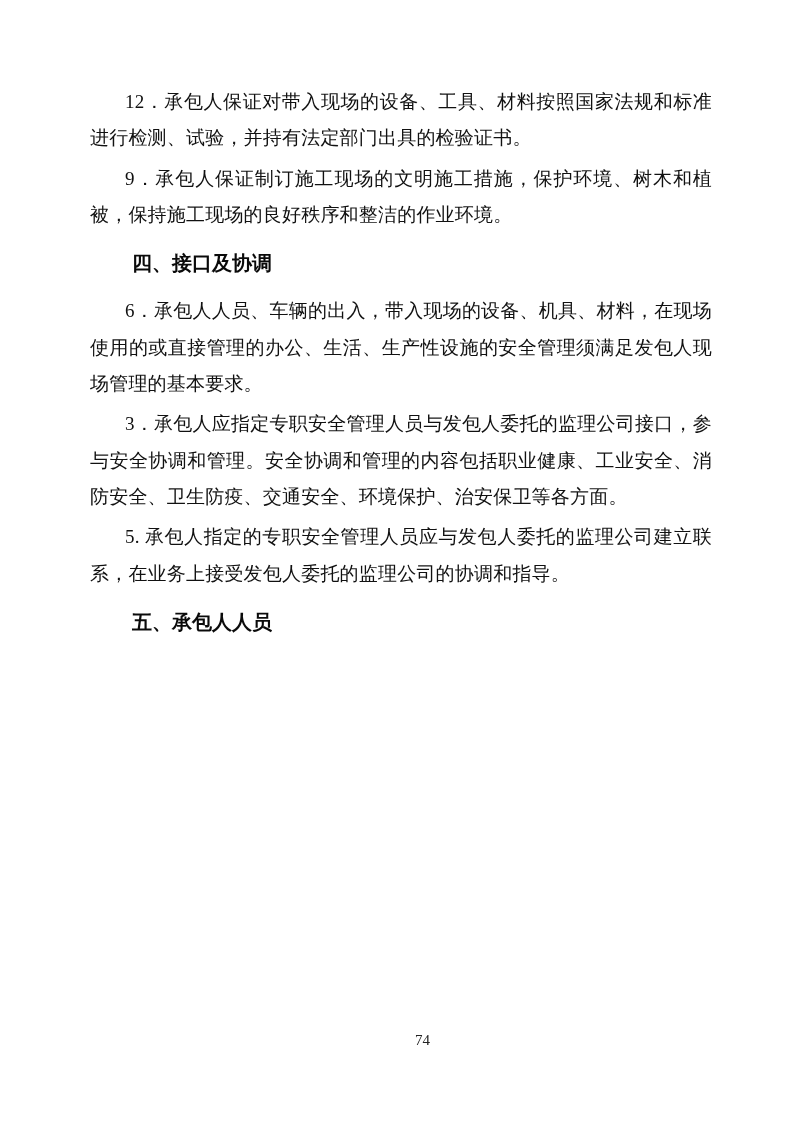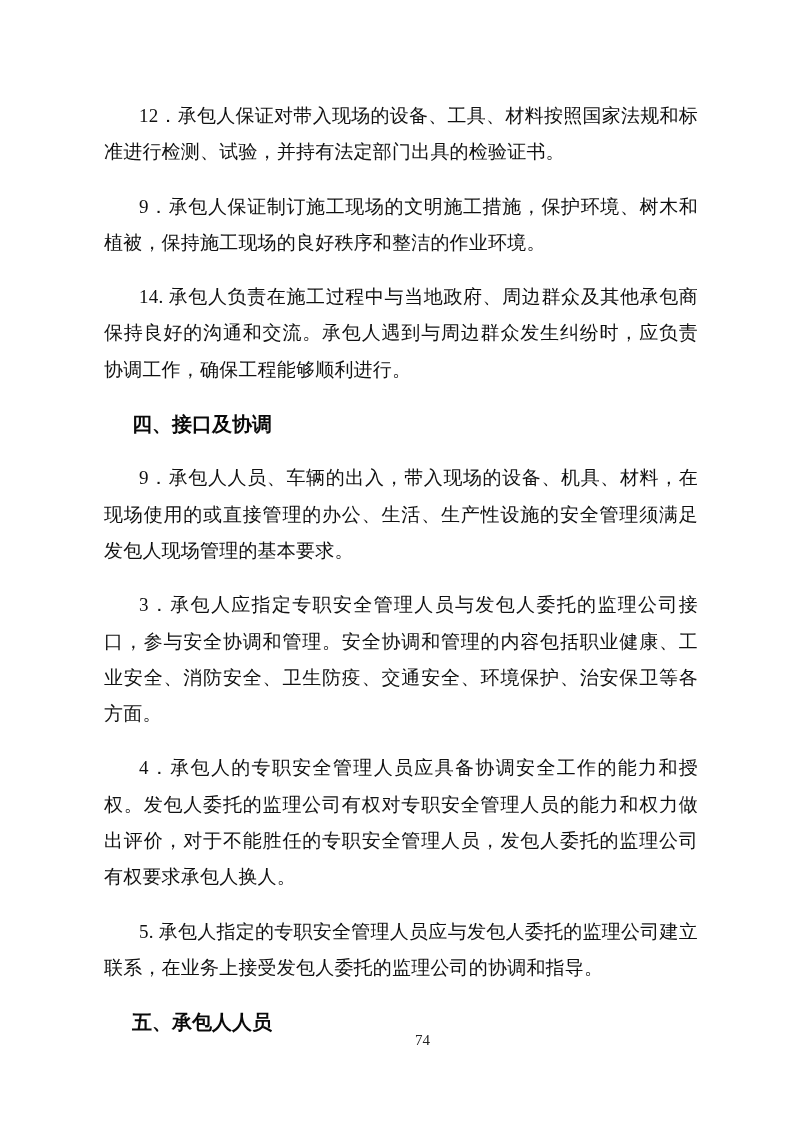--- a/index.html
+++ b/index.html
@@ -21,21 +21,21 @@
     width: 630px;
   }
   .para {
     font-family: "Liberation Serif", "DejaVu Serif", serif;
     font-size: 19px;
     line-height: 36.3px;
     color: #111111;
     text-align: justify;
     text-align-last: left;
     text-indent: 35px;
-    margin: 18px;
+    margin: 4px;
     letter-spacing: 0.2px;
   }
   .heading {
     font-family: "Liberation Sans", "DejaVu Sans", sans-serif;
     font-weight: bold;
     font-size: 20px;
     line-height: 36.3px;
     color: #0a0a0a;
     text-indent: 34px;
     margin: 12px;
@@ -52,22 +52,20 @@
     padding-left: 26px;
   }
 </style>
 </head>
 <body>
 
 <div class="page">
   <div class="content">
     <p class="para">12．承包人保证对带入现场的设备、工具、材料按照国家法规和标准进行检测、试验，并持有法定部门出具的检验证书。</p>
     <p class="para">9．承包人保证制订施工现场的文明施工措施，保护环境、树木和植被，保持施工现场的良好秩序和整洁的作业环境。</p>
-    <p class="para">14. 承包人负责在施工过程中与当地政府、周边群众及其他承包商保持良好的沟通和交流。承包人遇到与周边群众发生纠纷时，应负责协调工作，确保工程能够顺利进行。</p>
     <p class="heading">四、接口及协调</p>
-    <p class="para">9．承包人人员、车辆的出入，带入现场的设备、机具、材料，在现场使用的或直接管理的办公、生活、生产性设施的安全管理须满足发包人现场管理的基本要求。</p>
+    <p class="para">6．承包人人员、车辆的出入，带入现场的设备、机具、材料，在现场使用的或直接管理的办公、生活、生产性设施的安全管理须满足发包人现场管理的基本要求。</p>
     <p class="para">3．承包人应指定专职安全管理人员与发包人委托的监理公司接口，参与安全协调和管理。安全协调和管理的内容包括职业健康、工业安全、消防安全、卫生防疫、交通安全、环境保护、治安保卫等各方面。</p>
-    <p class="para">4．承包人的专职安全管理人员应具备协调安全工作的能力和授权。发包人委托的监理公司有权对专职安全管理人员的能力和权力做出评价，对于不能胜任的专职安全管理人员，发包人委托的监理公司有权要求承包人换人。</p>
     <p class="para">5. 承包人指定的专职安全管理人员应与发包人委托的监理公司建立联系，在业务上接受发包人委托的监理公司的协调和指导。</p>
     <p class="heading">五、承包人人员</p>
   </div>
   <div class="page-number">74</div>
 </div>
 
 </body></html>

